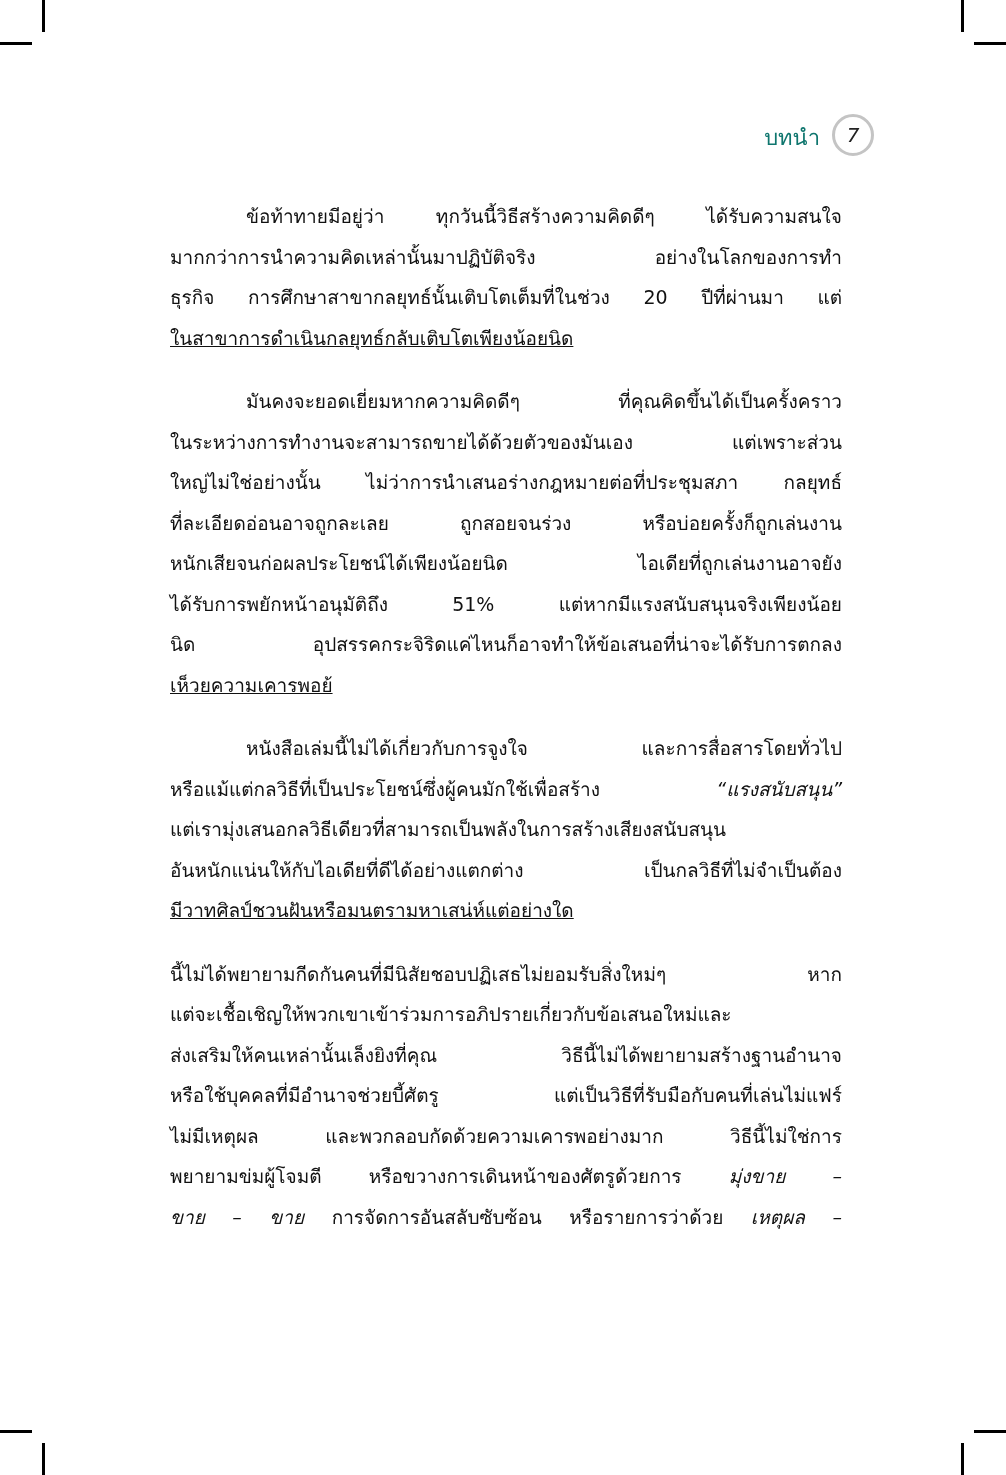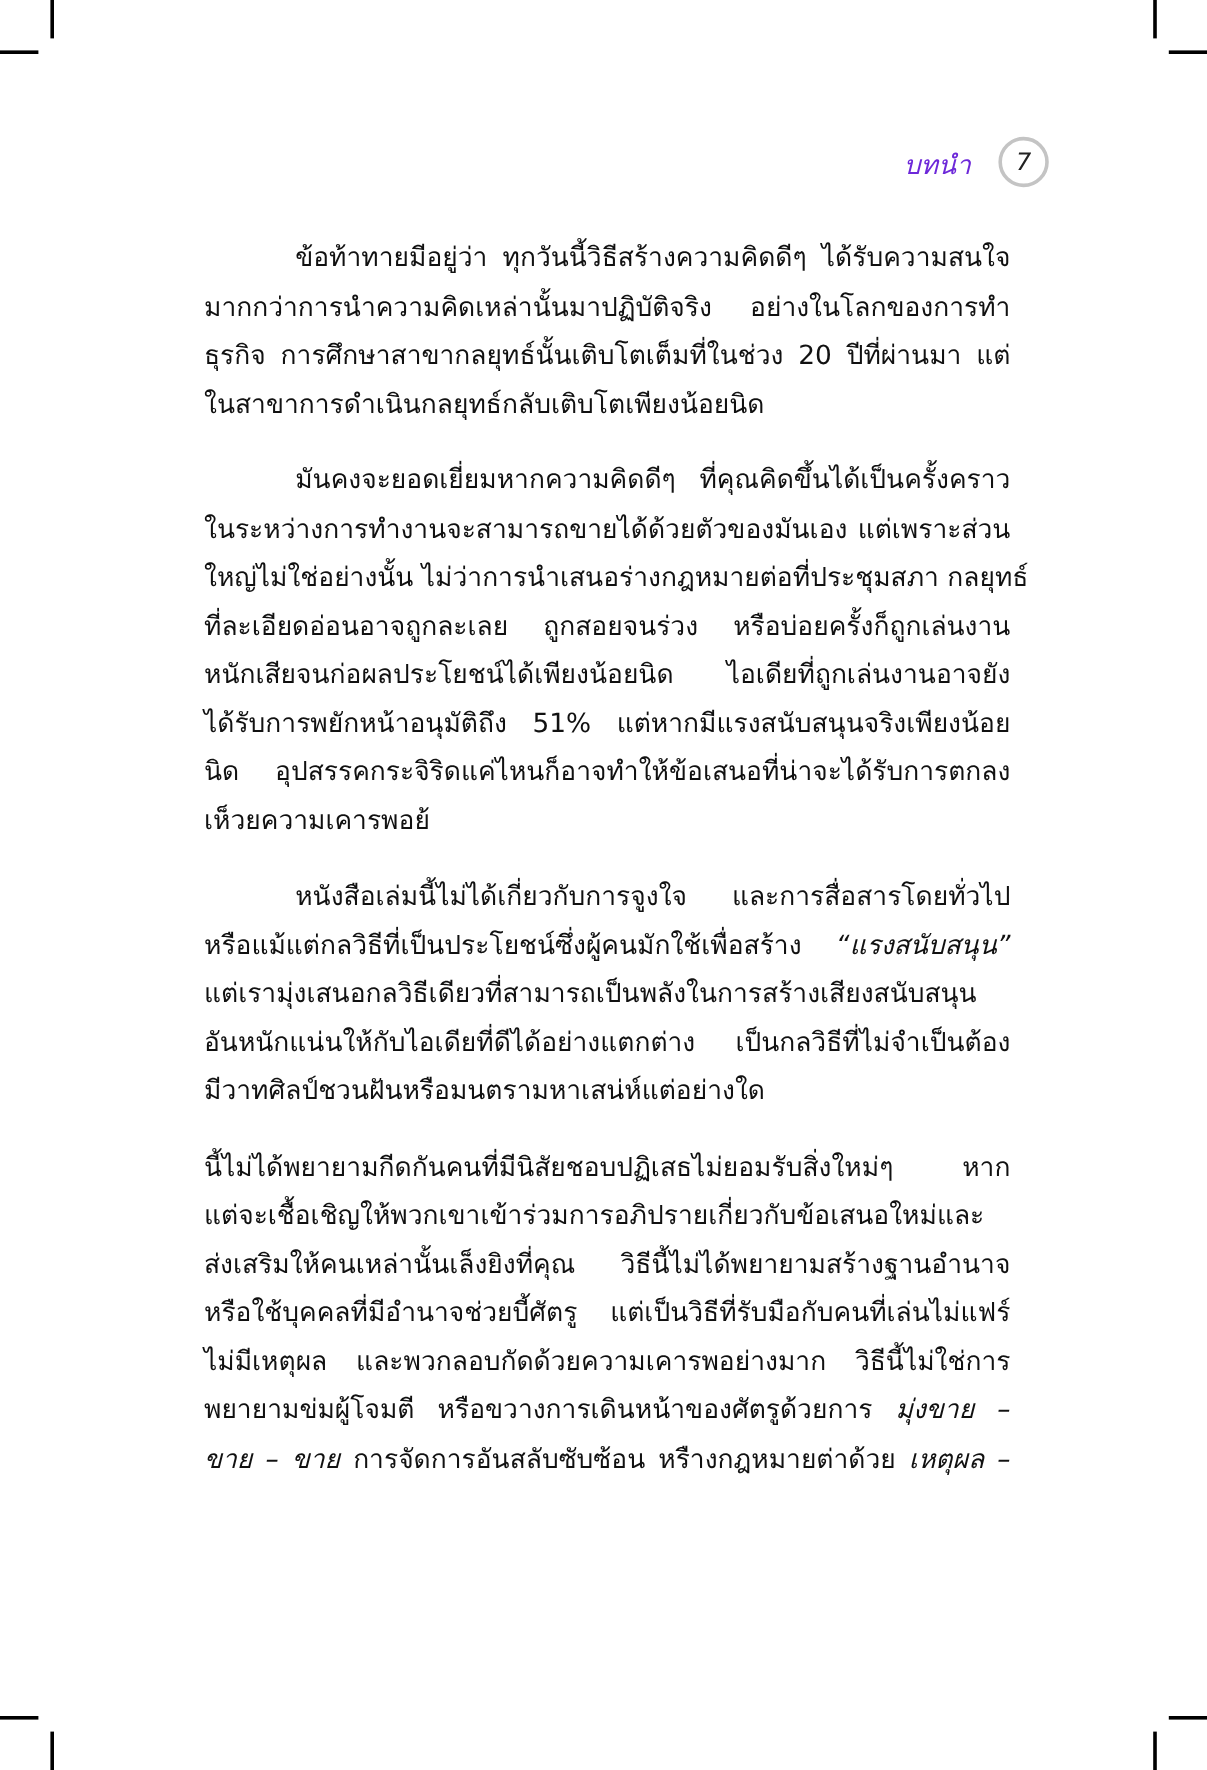--- a/index.html
+++ b/index.html
@@ -1,29 +1,29 @@
 <!DOCTYPE html>
 <html><head>
 <meta charset="utf-8">
 <style>
   html, body { margin: 0; padding: 0; background: #ffffff; }
   body { width: 1006px; height: 1475px; position: relative; overflow: hidden;
          font-family: "DejaVu Sans", sans-serif; color: #111; }
   .crop { position: absolute; background: #000; }
   .running-head { position: absolute; top: 112px; left: 700px; width: 180px; height: 44px; }
-  .head-title { position: absolute; right: 71px; top: 8px; font-size: 22px; font-style: italic;
-                font-family: "DejaVu Sans", sans-serif; color: #6d28d9; }
+  .head-title { position: absolute; right: 60px; top: 8px; font-size: 22px; 
+                font-family: "DejaVu Sans", sans-serif; color: #0f766e; }
   .page-num { position: absolute; left: 132px; top: 2px; width: 36px; height: 36px;
               border: 3px solid #c4c4c4; border-radius: 50%; text-align: center;
               line-height: 36px; font-size: 20px; font-style: italic; color: #222; }
   .body-text { position: absolute; left: 170px; top: 196px; width: 672px; }
-  .para { margin: 0 0 23px 0; font-size: 22px; line-height: 40.5px; text-align: justify;
+  .para { margin: 0 0 23px 0; font-size: 19px; line-height: 40.5px; text-align: justify;
           text-align-last: left; }
   .line { display: block; text-align: justify; text-align-last: justify; white-space: nowrap; }
-  .line.last { text-align-last: left; }
+  .line.last { text-align-last: left; text-decoration: underline; }
   .line.indent { padding-left: 76px; }
   em { font-style: italic; }
 </style>
 </head>
 <body>
 
 <div class="crop" style="left:42px;top:0;width:3px;height:32px;"></div>
 <div class="crop" style="left:0;top:42px;width:32px;height:3px;"></div>
 <div class="crop" style="left:961px;top:0;width:3px;height:32px;"></div>
 <div class="crop" style="left:974px;top:42px;width:32px;height:3px;"></div>
@@ -65,16 +65,16 @@
     <span class="line last">มีวาทศิลป์ชวนฝันหรือมนตรามหาเสน่ห์แต่อย่างใด</span>
   </div>
 
   <div class="para">
     <span class="line">นี้ไม่ได้พยายามกีดกันคนที่มีนิสัยชอบปฏิเสธไม่ยอมรับสิ่งใหม่ๆ หาก</span>
     <span class="line">แต่จะเชื้อเชิญให้พวกเขาเข้าร่วมการอภิปรายเกี่ยวกับข้อเสนอใหม่และ</span>
     <span class="line">ส่งเสริมให้คนเหล่านั้นเล็งยิงที่คุณ วิธีนี้ไม่ได้พยายามสร้างฐานอำนาจ</span>
     <span class="line">หรือใช้บุคคลที่มีอำนาจช่วยบี้ศัตรู แต่เป็นวิธีที่รับมือกับคนที่เล่นไม่แฟร์</span>
     <span class="line">ไม่มีเหตุผล และพวกลอบกัดด้วยความเคารพอย่างมาก วิธีนี้ไม่ใช่การ</span>
     <span class="line"><span>พยายามข่มผู้โจมตี หรือขวางการเดินหน้าของศัตรูด้วยการ</span> <em>มุ่งขาย –</em></span>
-    <span class="line"><em>ขาย – ขาย</em> <span>การจัดการอันสลับซับซ้อน   หรืางกฎหมายต่าด้วย</span> <em>เหตุผล –</em></span>
+    <span class="line"><em>ขาย – ขาย</em> <span>การจัดการอันสลับซับซ้อน   หรือรายการว่าด้วย</span> <em>เหตุผล –</em></span>
   </div>
 
 </div>
 
 </body></html>

